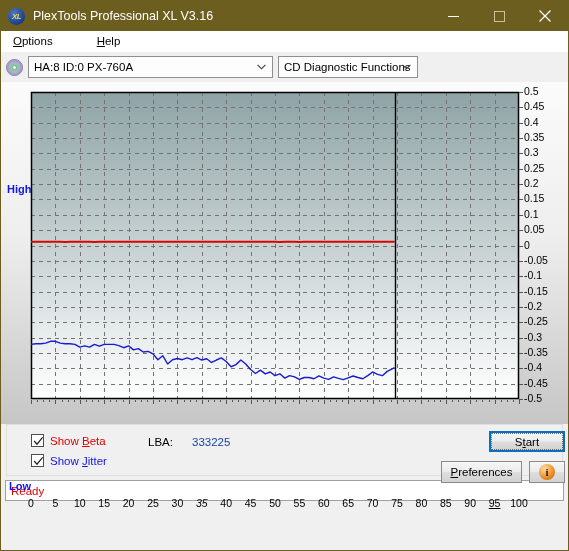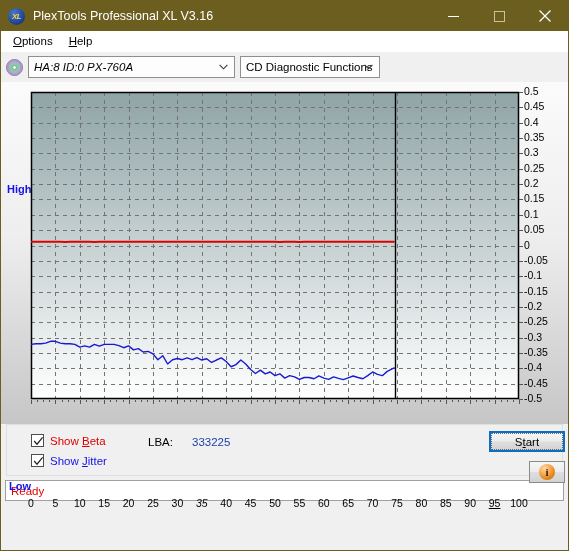--- a/index.html
+++ b/index.html
@@ -56,20 +56,21 @@
   .win-btn svg { display: block; }
   
   .menubar {
     height: 21px;
     background: #ffffff;
     display: flex;
     align-items: center;
     padding-left: 4px;
     flex: 0 0 auto;
     border-bottom: 1px solid #ffffff;
+    gap: 28px;
   }
   .menu-item {
     font-size: 11.5px;
     color: #000;
     padding: 2px 8px;
     white-space: nowrap;
   }
   .menu-item u { text-decoration: underline; }
   
   .toolbar {
@@ -95,21 +96,21 @@
     white-space: nowrap;
     overflow: hidden;
   }
   .combo .caret {
     position: absolute;
     right: 6px;
     top: 50%;
     transform: translateY(-50%);
     width: 9px; height: 6px;
   }
-  #combo-drive { width: 207px; font-style: italic; }
+  #combo-drive { width: 245px; }
   #combo-function { width: 140px; }
   #combo-test { width: 156px; }
   
   .chart-panel {
     flex: 0 0 auto;
     height: 342px;
     background: linear-gradient(to bottom, #fbfbfb 0%, #eeeeee 45%, #c6c6c6 100%);
     position: relative;
     margin: 0;
   }
@@ -501,20 +502,23 @@
       </div>
       <div class="cblabel" id="lbl-jitter">Show <u>J</u>itter</div>
     </div>
 
     <div id="lba-label">LBA:</div>
     <div id="lba-value">333225</div>
 
     <div class="btn" id="btn-start">
       <div class="inner">S<u>t</u>art</div>
     </div>
+    <div class="btn" id="btn-preferences">
+      <span><u>P</u>references</span>
+    </div>
     <div class="btn" id="btn-info">
       <div class="info-circle">
         <span>i</span>
       </div>
     </div>
   </div>
 
   <div class="statusbar">
     <span id="status-text">Ready</span>
   </div>

